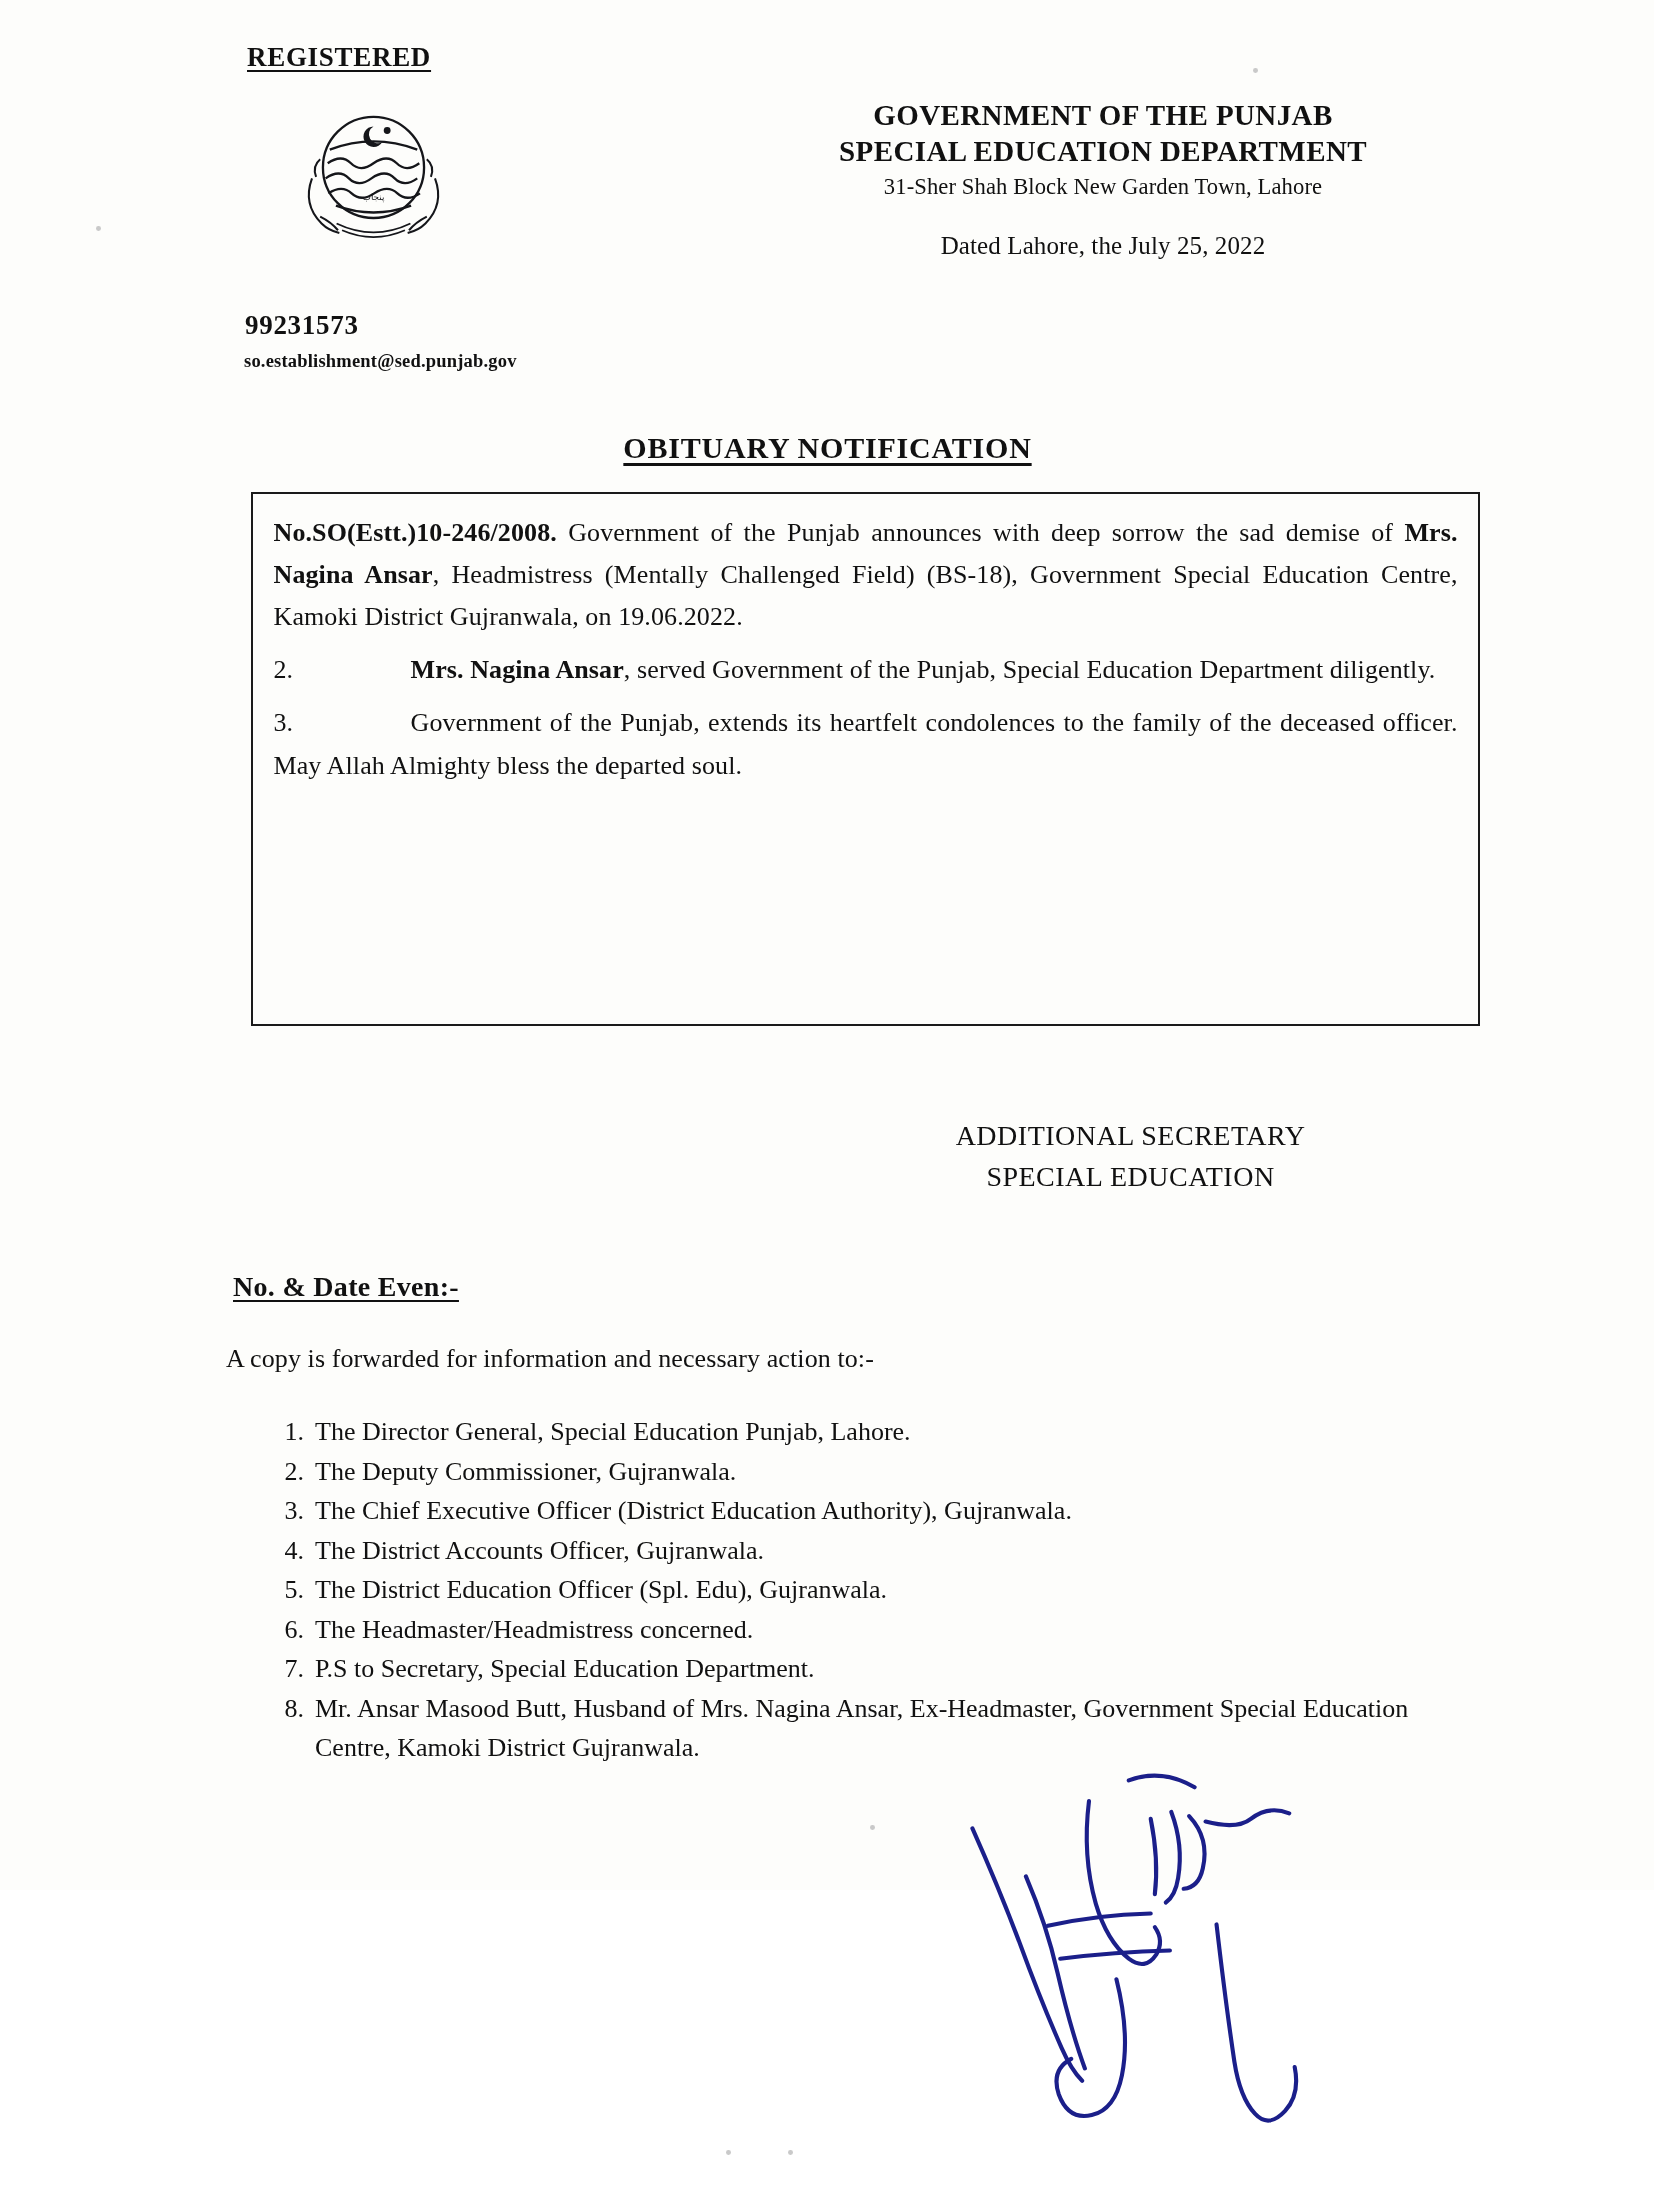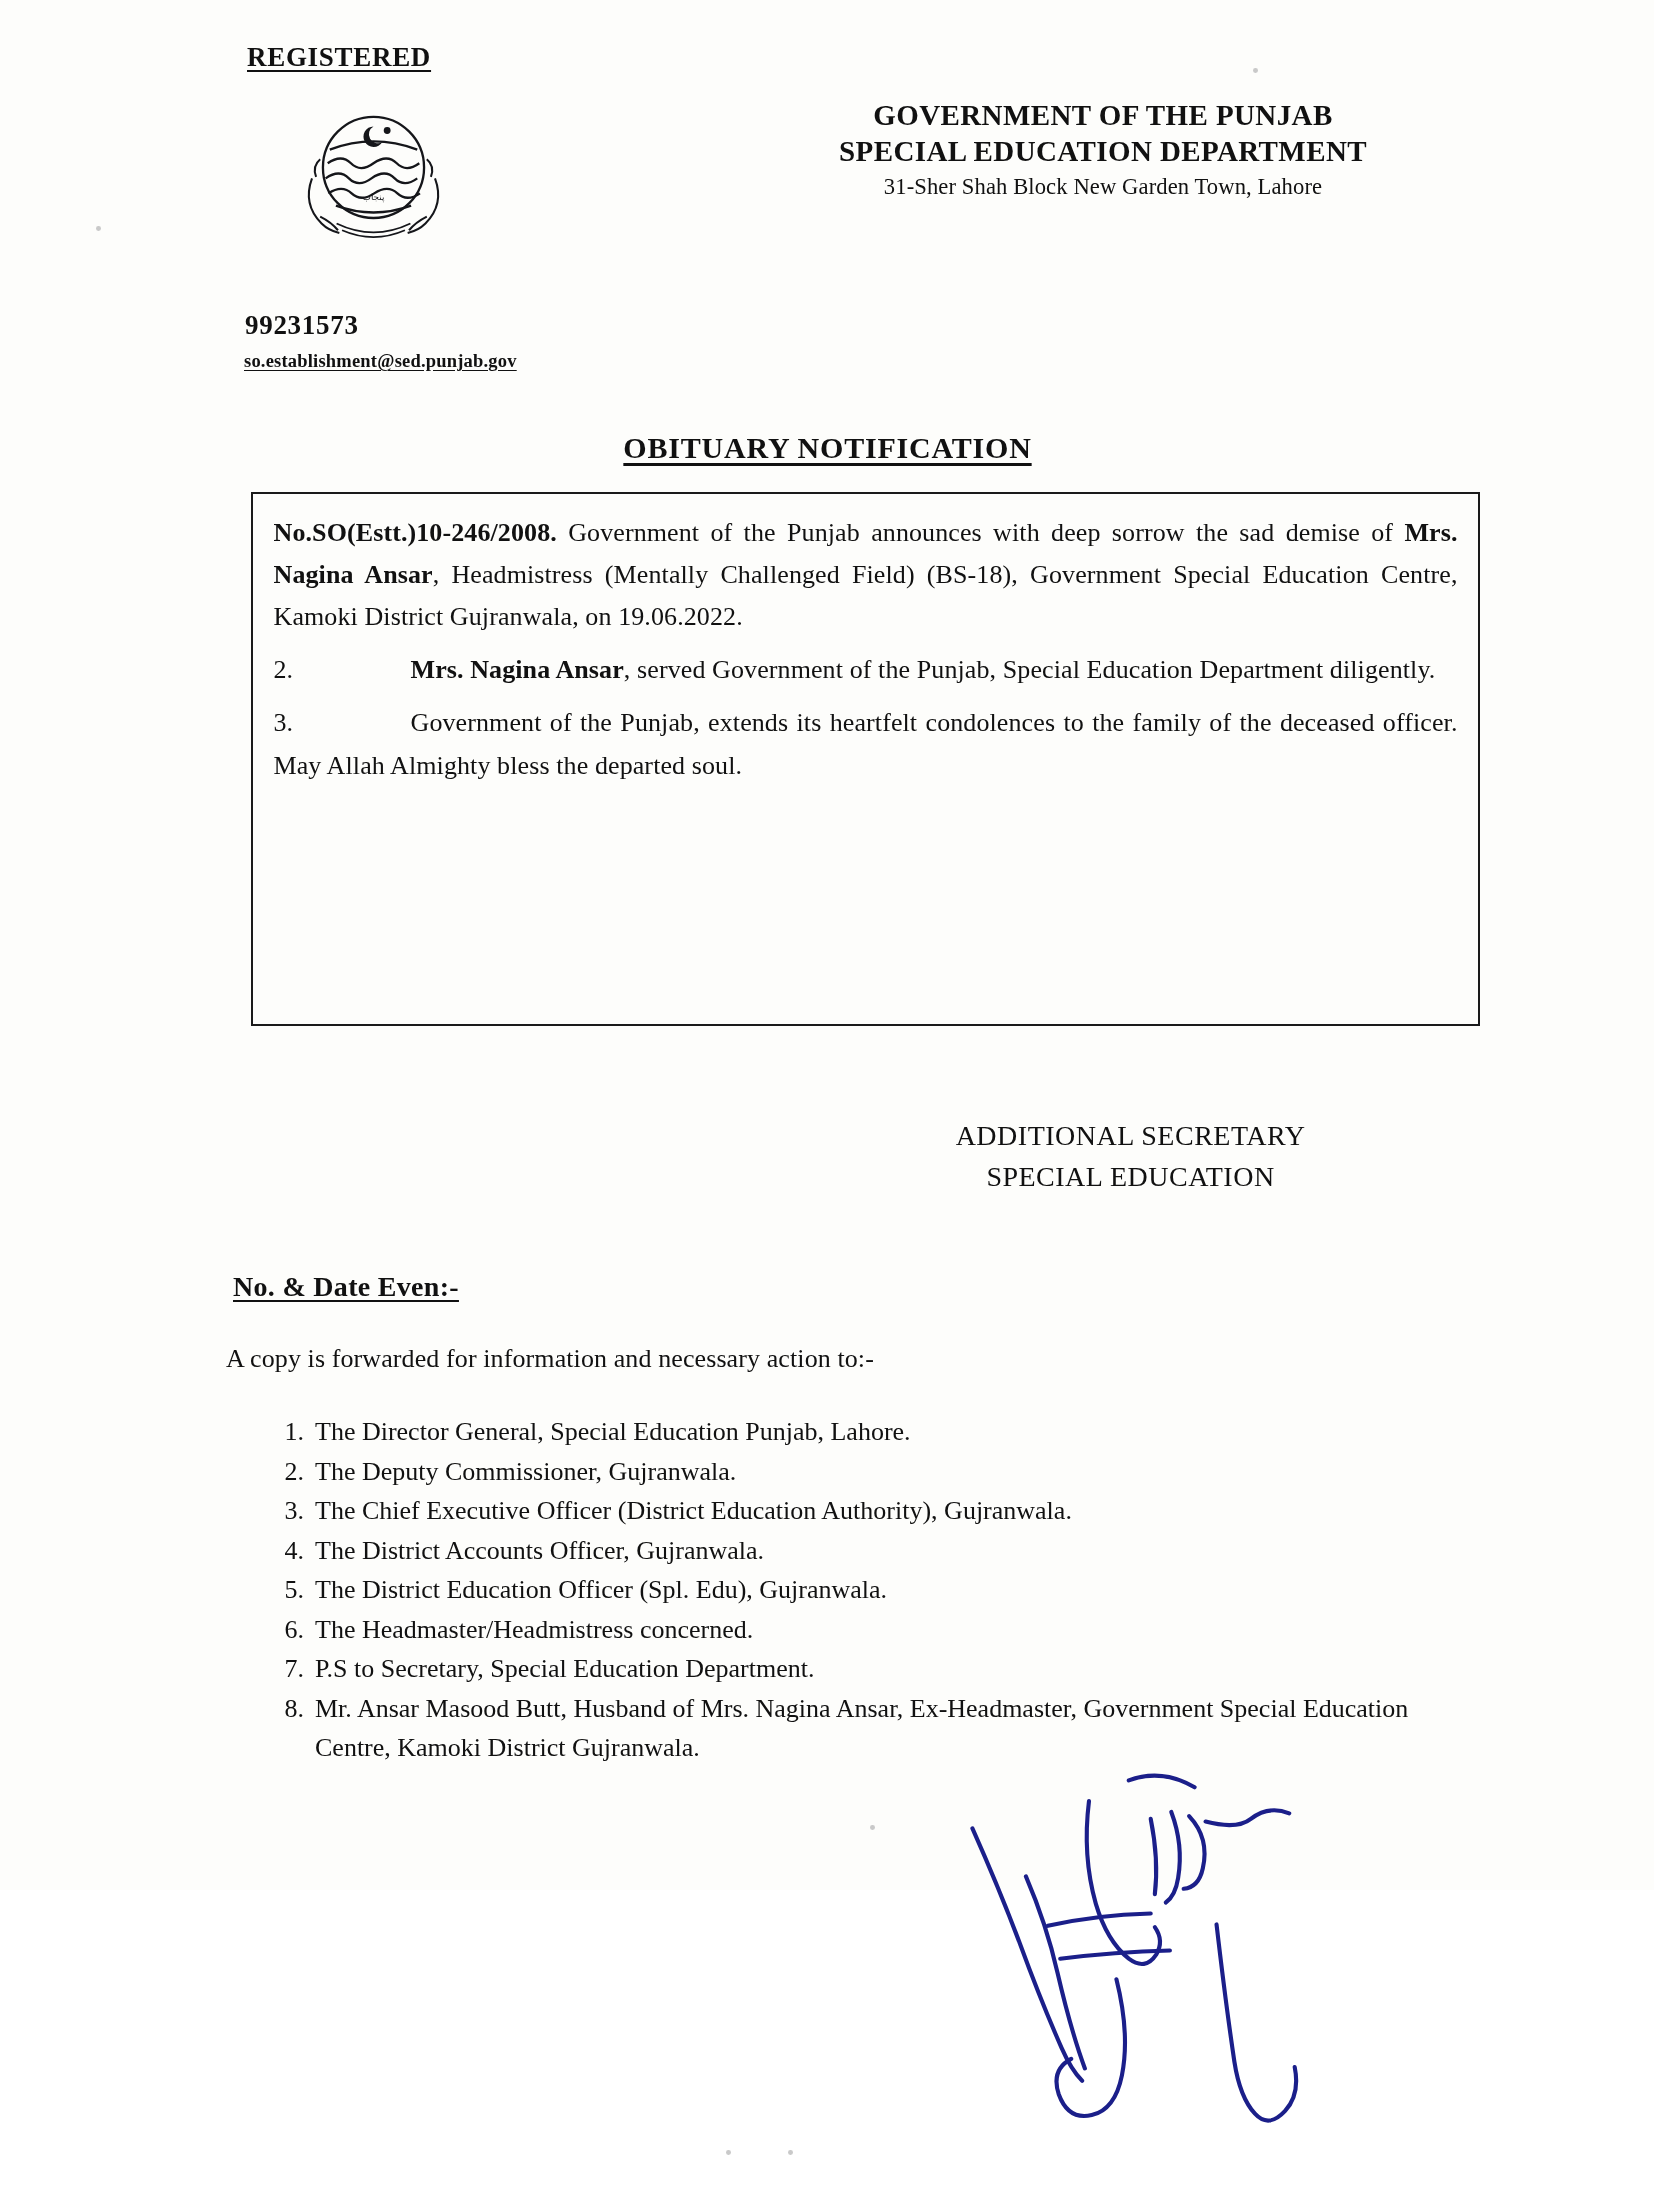--- a/index.html
+++ b/index.html
@@ -49,21 +49,20 @@
     font-size: 27px;
     font-weight: bold;
     letter-spacing: 0.7px;
   }
   .email {
     position: absolute;
     left: 244px;
     top: 351px;
     font-size: 18.5px;
     font-weight: bold;
-    text-decoration: underline;
     text-underline-offset: 2.7px;
     letter-spacing: 0.2px;
   }
 
   .gov-block {
     position: absolute;
     left: 685px;
     top: 97px;
     width: 836px;
     text-align: center;
@@ -259,20 +258,21 @@
     </svg>
   </div>
 
   <div class="phone">99231573</div>
   <div class="email">so.establishment@sed.punjab.gov</div>
 
   <div class="gov-block">
     <div class="gov-line1">GOVERNMENT OF THE PUNJAB</div>
     <div class="gov-line2">SPECIAL EDUCATION DEPARTMENT</div>
     <div class="gov-addr">31-Sher Shah Block New Garden Town, Lahore</div>
+    <div class="gov-dated">Dated Lahore, the July 25, 2022</div>
   </div>
 
   <div class="title">OBITUARY NOTIFICATION</div>
 
   <div class="body-box">
     <div class="para">
       <b>No.SO(Estt.)10-246/2008.</b><span> Government of the Punjab announces with deep sorrow the sad demise of </span><b>Mrs. Nagina Ansar</b><span>, Headmistress (Mentally Challenged Field) (BS-18), Government Special Education Centre, Kamoki District Gujranwala, on 19.06.2022.</span>
     </div>
     <div class="para num">
       <span class="numlabel">2.</span><b>Mrs. Nagina Ansar</b><span>, served Government of the Punjab, Special Education Department diligently.</span>

